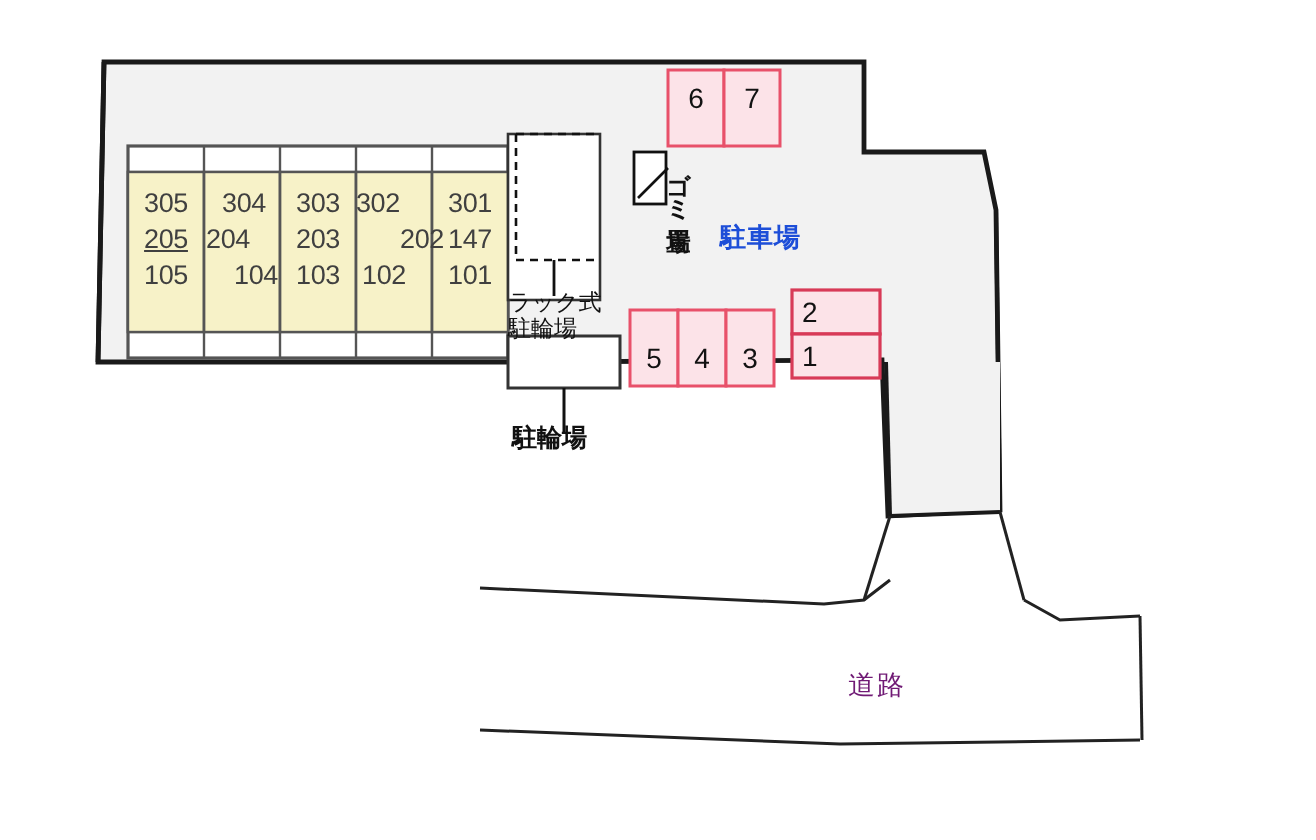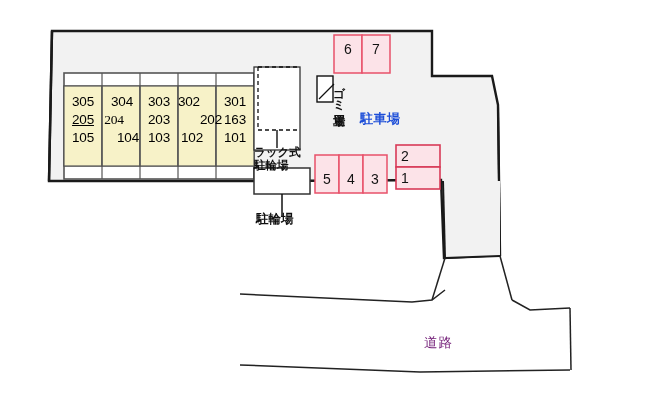--- a/index.html
+++ b/index.html
@@ -19,21 +19,21 @@
   }
   #plan svg {
     position: absolute;
     left: 0;
     top: 0;
     width: 658px;
     height: 420px;
   }
   .lbl {
     position: absolute;
-    color: #000000;
+    color: #404040;
     white-space: nowrap;
     line-height: 1;
     font-family: "Liberation Sans", "DejaVu Sans", sans-serif;
   }
   .unit-num {
     font-size: 13.5px;
     font-weight: 400;
     letter-spacing: -0.2px;
     text-align: center;
   }
@@ -62,21 +62,21 @@
   .vert {
     writing-mode: vertical-rl;
     text-orientation: upright;
     font-size: 12px;
     font-weight: 700;
     line-height: 1.02;
     color: #111111;
   }
   .small-jp {
     font-size: 11.5px;
-    font-weight: 700;
+    font-weight: 400;
     color: #111111;
     line-height: 1.12;
   }
 </style>
 </head>
 <body>
 
 <div id="plan">
 
   <svg viewBox="0 0 658 420" xmlns="http://www.w3.org/2000/svg">
@@ -146,33 +146,33 @@
     <path d="M 512,300 L 530,310 L 570,308" fill="none" stroke="#222222" stroke-width="1.5"></path>
     <path d="M 240,365 L 420,372 L 570,370" fill="none" stroke="#222222" stroke-width="1.5"></path>
     <path d="M 570,308 L 571,370" fill="none" stroke="#222222" stroke-width="1.5"></path>
   </svg>
 
   <div class="lbl unit-num" style="left:64px; top:95px; width:38px;">305</div>
   <div class="lbl unit-num" style="left:64px; top:113px; width:38px;text-decoration:underline;">205</div>
   <div class="lbl unit-num" style="left:64px; top:131px; width:38px;">105</div>
 
   <div class="lbl unit-num" style="left:102px; top:95px; width:40px;">304</div>
-  <div class="lbl unit-num" style="left:102px; top:113px; width:24px;font-family:Liberation Serif, serif;">204</div>
+  <div class="lbl unit-num" style="left:102px; top:113px; width:24px;">204</div>
   <div class="lbl unit-num" style="left:102px; top:131px; width:52px;">104</div>
 
   <div class="lbl unit-num" style="left:140px; top:95px; width:38px;">303</div>
   <div class="lbl unit-num" style="left:140px; top:113px; width:38px;">203</div>
   <div class="lbl unit-num" style="left:140px; top:131px; width:38px;">103</div>
 
   <div class="lbl unit-num" style="left:178px; top:95px; width:18px;">302</div>
   <div class="lbl unit-num" style="left:178px; top:113px; width:38px;padding-left:14px;">202</div>
   <div class="lbl unit-num" style="left:178px; top:131px; width:28px;">102</div>
 
   <div class="lbl unit-num" style="left:216px; top:95px; width:38px;">301</div>
-  <div class="lbl unit-num" style="left:216px; top:113px; width:38px;">163</div>
+  <div class="lbl unit-num" style="left:216px; top:113px; width:38px;">147</div>
   <div class="lbl unit-num" style="left:216px; top:131px; width:38px;">101</div>
 
   <div class="lbl stall-num" style="left:334px; top:42px; width:28px; text-align:center;">6</div>
   <div class="lbl stall-num" style="left:362px; top:42px; width:28px; text-align:center;">7</div>
 
   <div class="lbl stall-num" style="left:315px; top:172px; width:24px; text-align:center;">5</div>
   <div class="lbl stall-num" style="left:339px; top:172px; width:24px; text-align:center;">4</div>
   <div class="lbl stall-num" style="left:363px; top:172px; width:24px; text-align:center;">3</div>
 
   <div class="lbl stall-num" style="left:401px; top:149px;">2</div>

